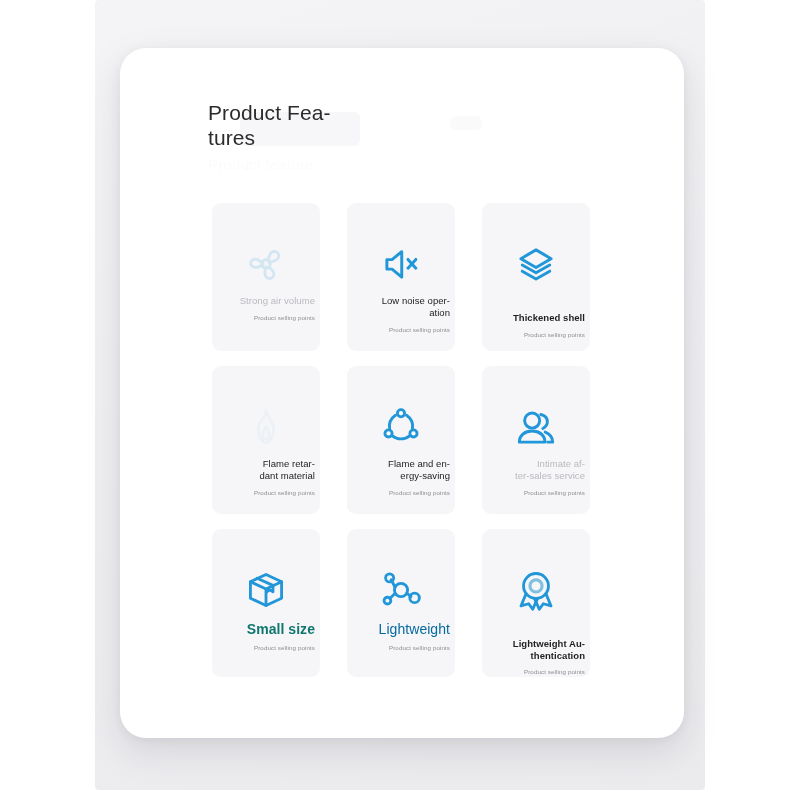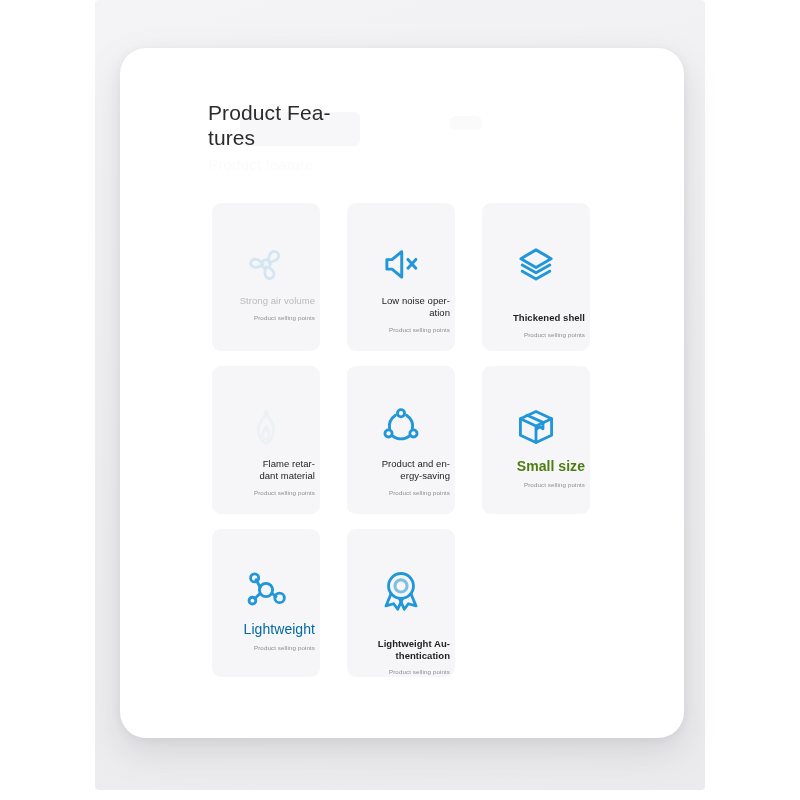--- a/index.html
+++ b/index.html
@@ -130,21 +130,21 @@
   .card-sub {
     margin-top: 7px;
     font-size: 6.2px;
     line-height: 8px;
     color: #8d8d93;
     letter-spacing: 0.1px;
   }
 
   
   .faded-label   { color: #b9b9bf; }
-  .bold-label    { color: #4d7c0f; font-weight: 700; font-size: 14px; line-height: 16px; }
+  .bold-label    { color: #0f766e; font-weight: 700; font-size: 14px; line-height: 16px; }
   .big-faded     { color: #0369a1; font-size: 14px; line-height: 16px; }
   .dark-label    { color: #232327; }
   .bold-small    { color: #1f1f22; font-weight: 700; font-size: 9.5px; line-height: 11.5px; margin-top: 17px; }
 
   .icon-faded  { opacity: 0.16; }
   .icon-ghost  { opacity: 0.045; }
 </style>
 </head>
 <body>
 
@@ -210,22 +210,34 @@
             <div class="card-sub">Product selling points</div>
           </div>
         </div>
         <div class="feature-card">
           <div class="icon-wrap">
             <svg width="44" height="44" viewBox="0 0 48 48">
               <use href="#sym-network-circle-icon"></use>
             </svg>
           </div>
           <div class="card-texts">
-            <div class="card-label dark-label">Product and en-
+            <div class="card-label dark-label">Flame and en-
 ergy-saving</div>
+            <div class="card-sub">Product selling points</div>
+          </div>
+        </div>
+        <div class="feature-card">
+          <div class="icon-wrap">
+            <svg width="44" height="44" viewBox="0 0 48 48">
+              <use href="#sym-people-icon"></use>
+            </svg>
+          </div>
+          <div class="card-texts">
+            <div class="card-label faded-label">Intimate af-
+ter-sales service</div>
             <div class="card-sub">Product selling points</div>
           </div>
         </div>
         <div class="feature-card">
           <div class="icon-wrap">
             <svg width="44" height="44" viewBox="0 0 48 48">
               <use href="#sym-box-icon"></use>
             </svg>
           </div>
           <div class="card-texts">

